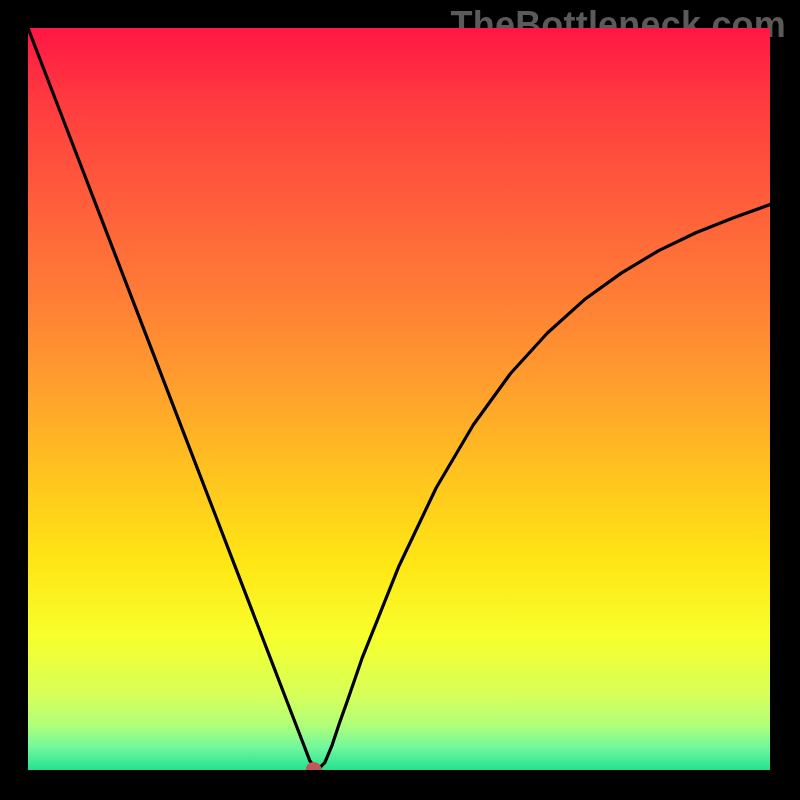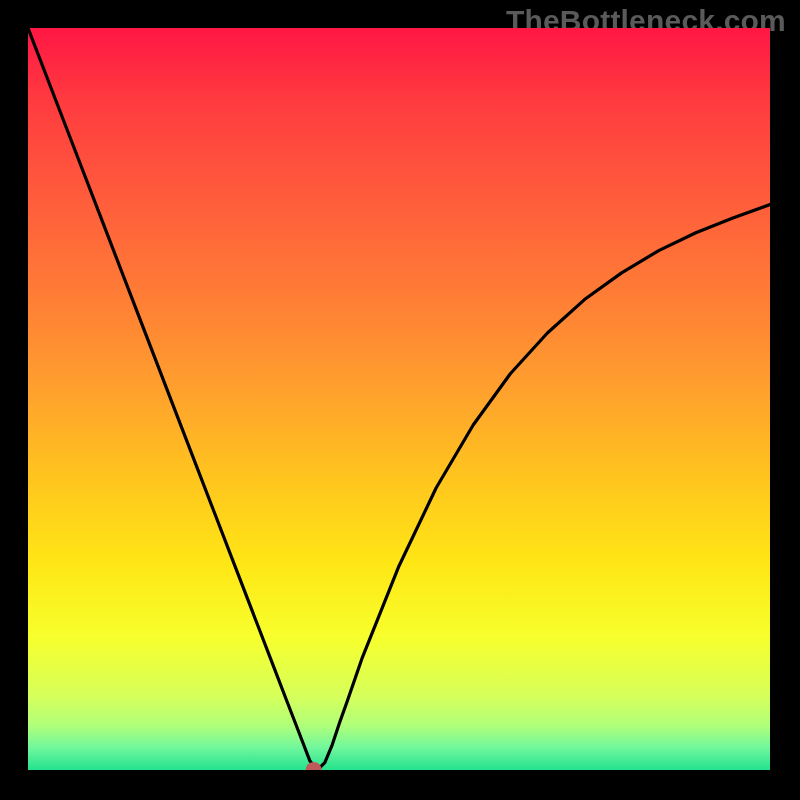--- a/index.html
+++ b/index.html
@@ -25,21 +25,21 @@
     left: 28px;
     width: 742px;
     height: 742px;
     overflow: hidden;
   }
   .watermark {
     position: absolute;
     top: 4px;
     right: 14px;
     color: #5a5a5a;
-    font-size: 30px;
+    font-size: 36px;
     font-weight: 600;
     letter-spacing: 0.2px;
     user-select: none;
   }
   svg {
     display: block;
   }
 </style>
 </head>
 <body>

